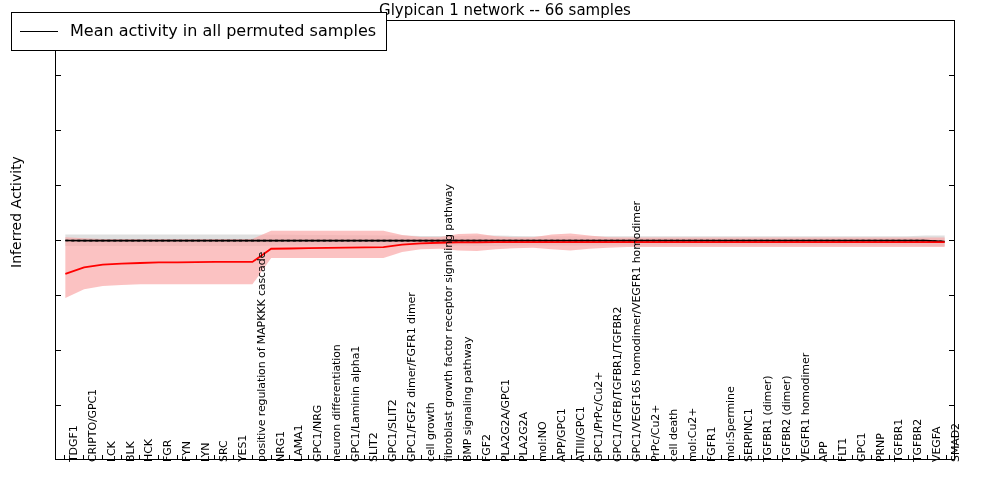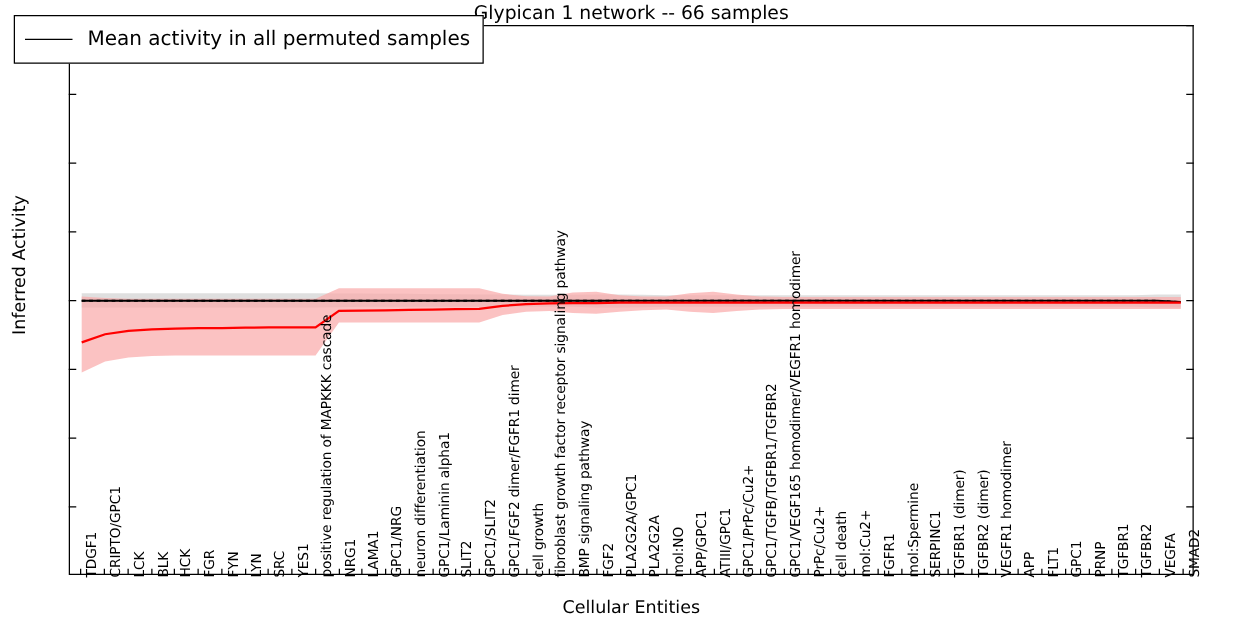--- a/index.html
+++ b/index.html
@@ -194,21 +194,20 @@
       <div class="xtick-mark" style="position: absolute; left: 889.375px; top: 455px;"></div>
       <div class="xtick-label" style="left: 893.375px;">TGFBR1</div>
       <div class="xtick-mark" style="position: absolute; left: 908.125px; top: 455px;"></div>
       <div class="xtick-label" style="left: 912.125px;">TGFBR2</div>
       <div class="xtick-mark" style="position: absolute; left: 926.875px; top: 455px;"></div>
       <div class="xtick-label" style="left: 930.875px;">VEGFA</div>
       <div class="xtick-mark" style="position: absolute; left: 945.625px; top: 455px;"></div>
       <div class="xtick-label" style="left: 949.625px;">SMAD2</div>
     </div>
 
-  <div id="x-axis-label">Cellular Entities</div>
 
   <div id="legend">
     <div class="legend-row">
       <span class="legend-swatch" style="border-top: 1.6px solid rgb(0, 0, 0);"></span>
       <span class="legend-text">Mean activity in all permuted samples</span>
     </div>
   </div>
 
 </div>
 

